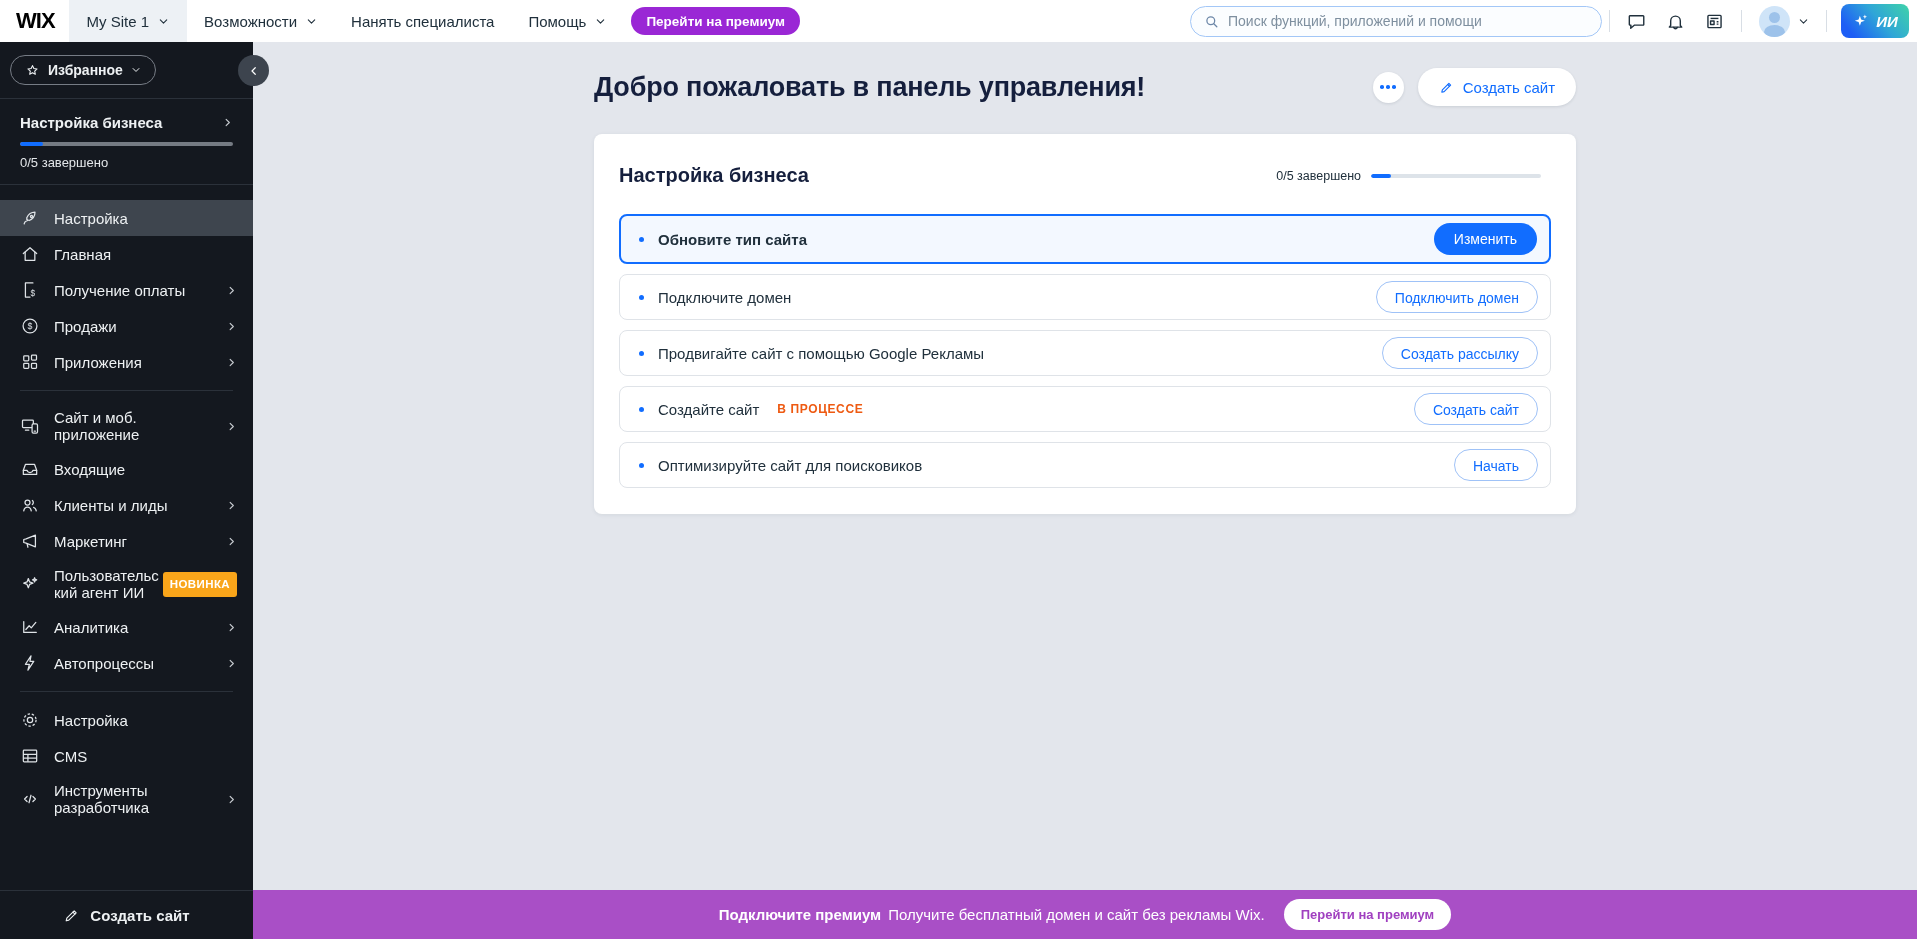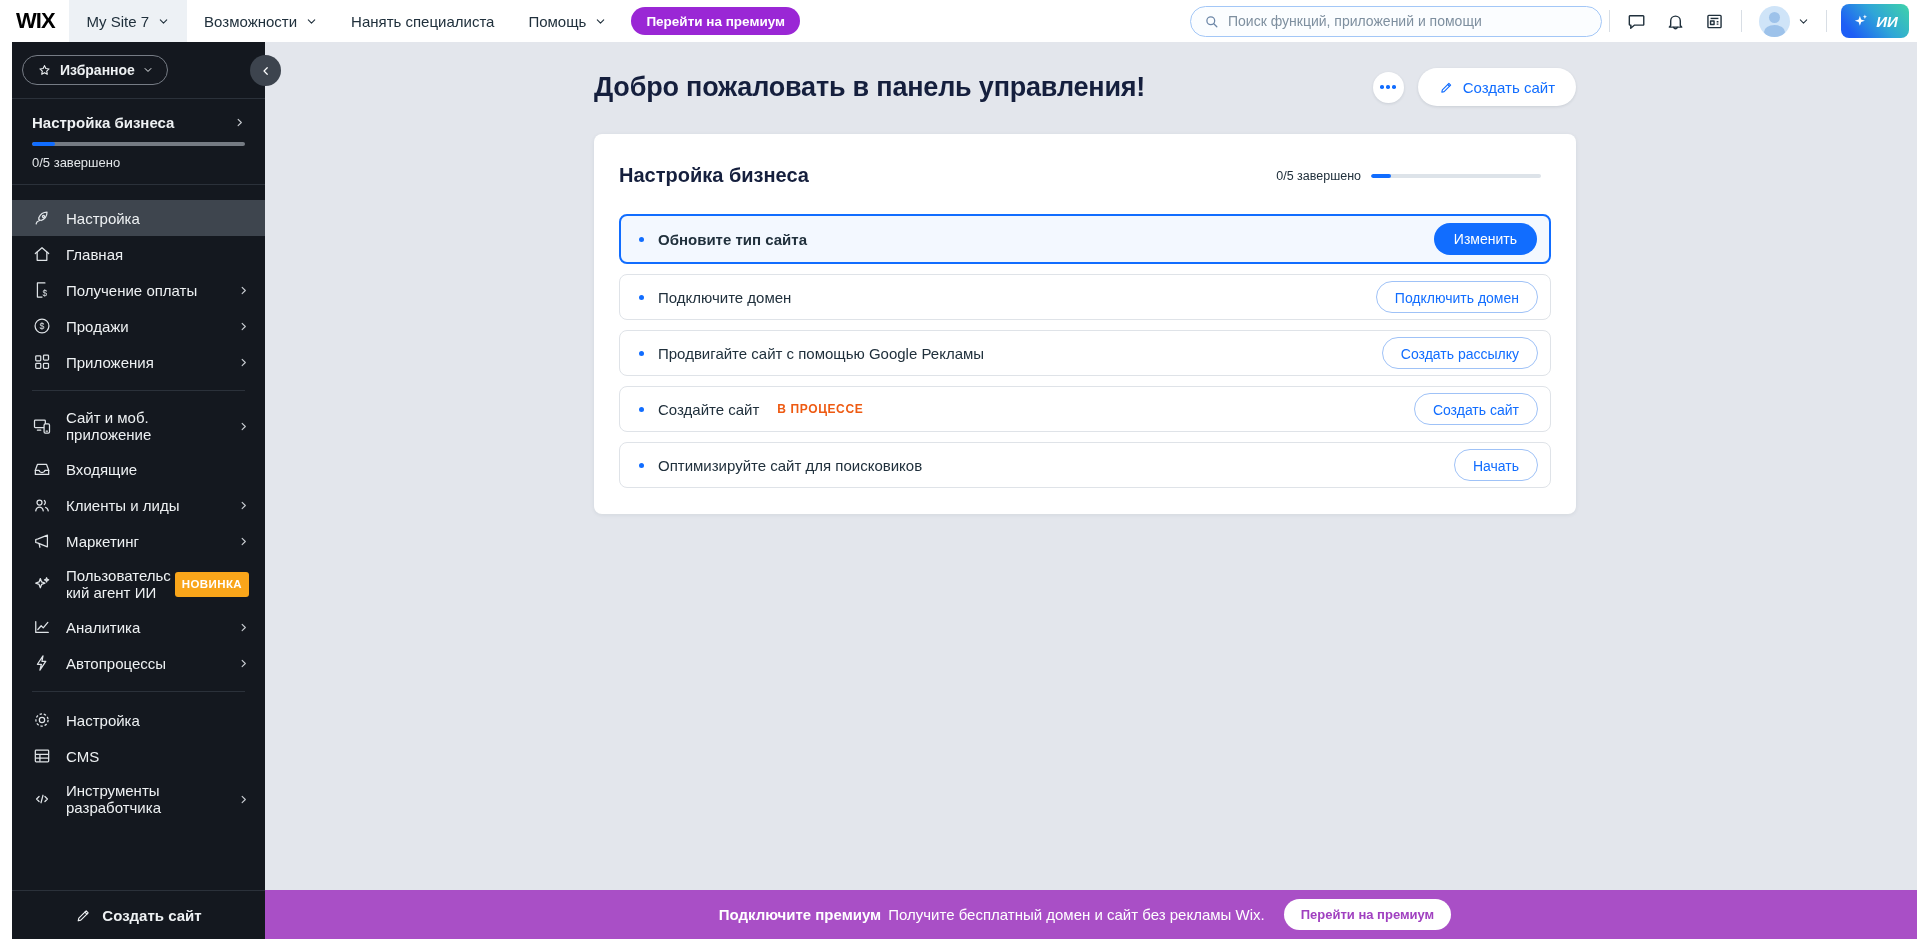--- a/index.html
+++ b/index.html
@@ -40,21 +40,21 @@
   .icon-btn{background:none;border:none;padding:0 9px;height:42px;display:flex;align-items:center;cursor:pointer;color:#20303c;}
   .icon-btn .ic{width:21px;height:21px;}
   .avatar-wrap{display:flex;align-items:center;gap:8px;padding:0 10px;cursor:pointer;}
   .avatar{width:31px;height:31px;border-radius:50%;background:#cfe4f8;overflow:hidden;position:relative;}
   .avatar .head{position:absolute;left:10px;top:6px;width:11px;height:11px;border-radius:50%;background:#9dc2ea;}
   .avatar .body{position:absolute;left:5px;top:19px;width:21px;height:14px;border-radius:50%;background:#9dc2ea;}
   .ai-btn{margin:0 8px 0 7px;width:68px;height:34px;border:none;border-radius:8px;background:linear-gradient(50deg,#1e5ef5 15%,#2fa5d8 55%,#3fd3a9 100%);color:#fff;display:flex;align-items:center;justify-content:center;gap:6px;cursor:pointer;font-family:inherit;}
   .ai-btn .label{font-size:15px;font-weight:800;font-style:italic;}
 
   
-  .sidebar{position:absolute;top:42px;left:12px;bottom:0;width:253px;background:var(--sb-bg);color:var(--sb-text);display:flex;flex-direction:column;z-index:20;}
+  .sidebar{position:absolute;top:42px;left:0;bottom:0;width:253px;background:var(--sb-bg);color:var(--sb-text);display:flex;flex-direction:column;z-index:20;}
   .collapse-btn{position:absolute;top:13px;right:-16px;width:31px;height:31px;border-radius:50%;border:none;background:#3d444e;color:#fff;font-size:14px;cursor:pointer;display:flex;align-items:center;justify-content:center;z-index:25;}
   .fav-row{padding:13px 0 13px 10px;}
   .fav-pill{display:inline-flex;align-items:center;gap:8px;height:30px;padding:0 14px;border:1px solid #767c85;border-radius:16px;background:transparent;color:var(--sb-text);font-size:14px;font-weight:700;font-family:inherit;cursor:pointer;}
   .fav-pill .ic{width:15px;height:15px;}
   .fav-pill .chev{width:10px;height:10px;}
   .sb-divider{border-top:1px solid var(--sb-divider);}
   .setup-block{padding:15px 20px 14px;}
   .setup-head{display:flex;align-items:center;justify-content:space-between;cursor:pointer;}
   .setup-head .title{font-size:15px;font-weight:700;}
   .sb-chev{width:11px;height:11px;color:#c9cdd2;flex-shrink:0;}
@@ -105,21 +105,21 @@
   .banner .b-bold{font-weight:700;}
   .banner-btn{margin-left:12px;background:#fff;border:none;border-radius:16px;height:31px;padding:0 17px;color:#a040c0;font-size:13px;font-weight:700;font-family:inherit;cursor:pointer;}
 </style>
 </head>
 <body>
 
 <header class="topbar">
   <div class="logo">WIX</div>
 
   <div class="site-menu">
-    <span>My Site 7</span>
+    <span>My Site 1</span>
     <svg class="chev" viewBox="0 0 24 24" fill="none" stroke="currentColor" stroke-width="2.4" stroke-linecap="round" stroke-linejoin="round">
         <path d="M5 8.5l7 7 7-7"></path>
       </svg>
   </div>
 
   <nav class="topnav">
     <div class="topnav-item">
       <span>Возможности</span>
       <svg class="chev" viewBox="0 0 24 24" fill="none" stroke="currentColor" stroke-width="2.4" stroke-linecap="round" stroke-linejoin="round">
           <path d="M5 8.5l7 7 7-7"></path>

